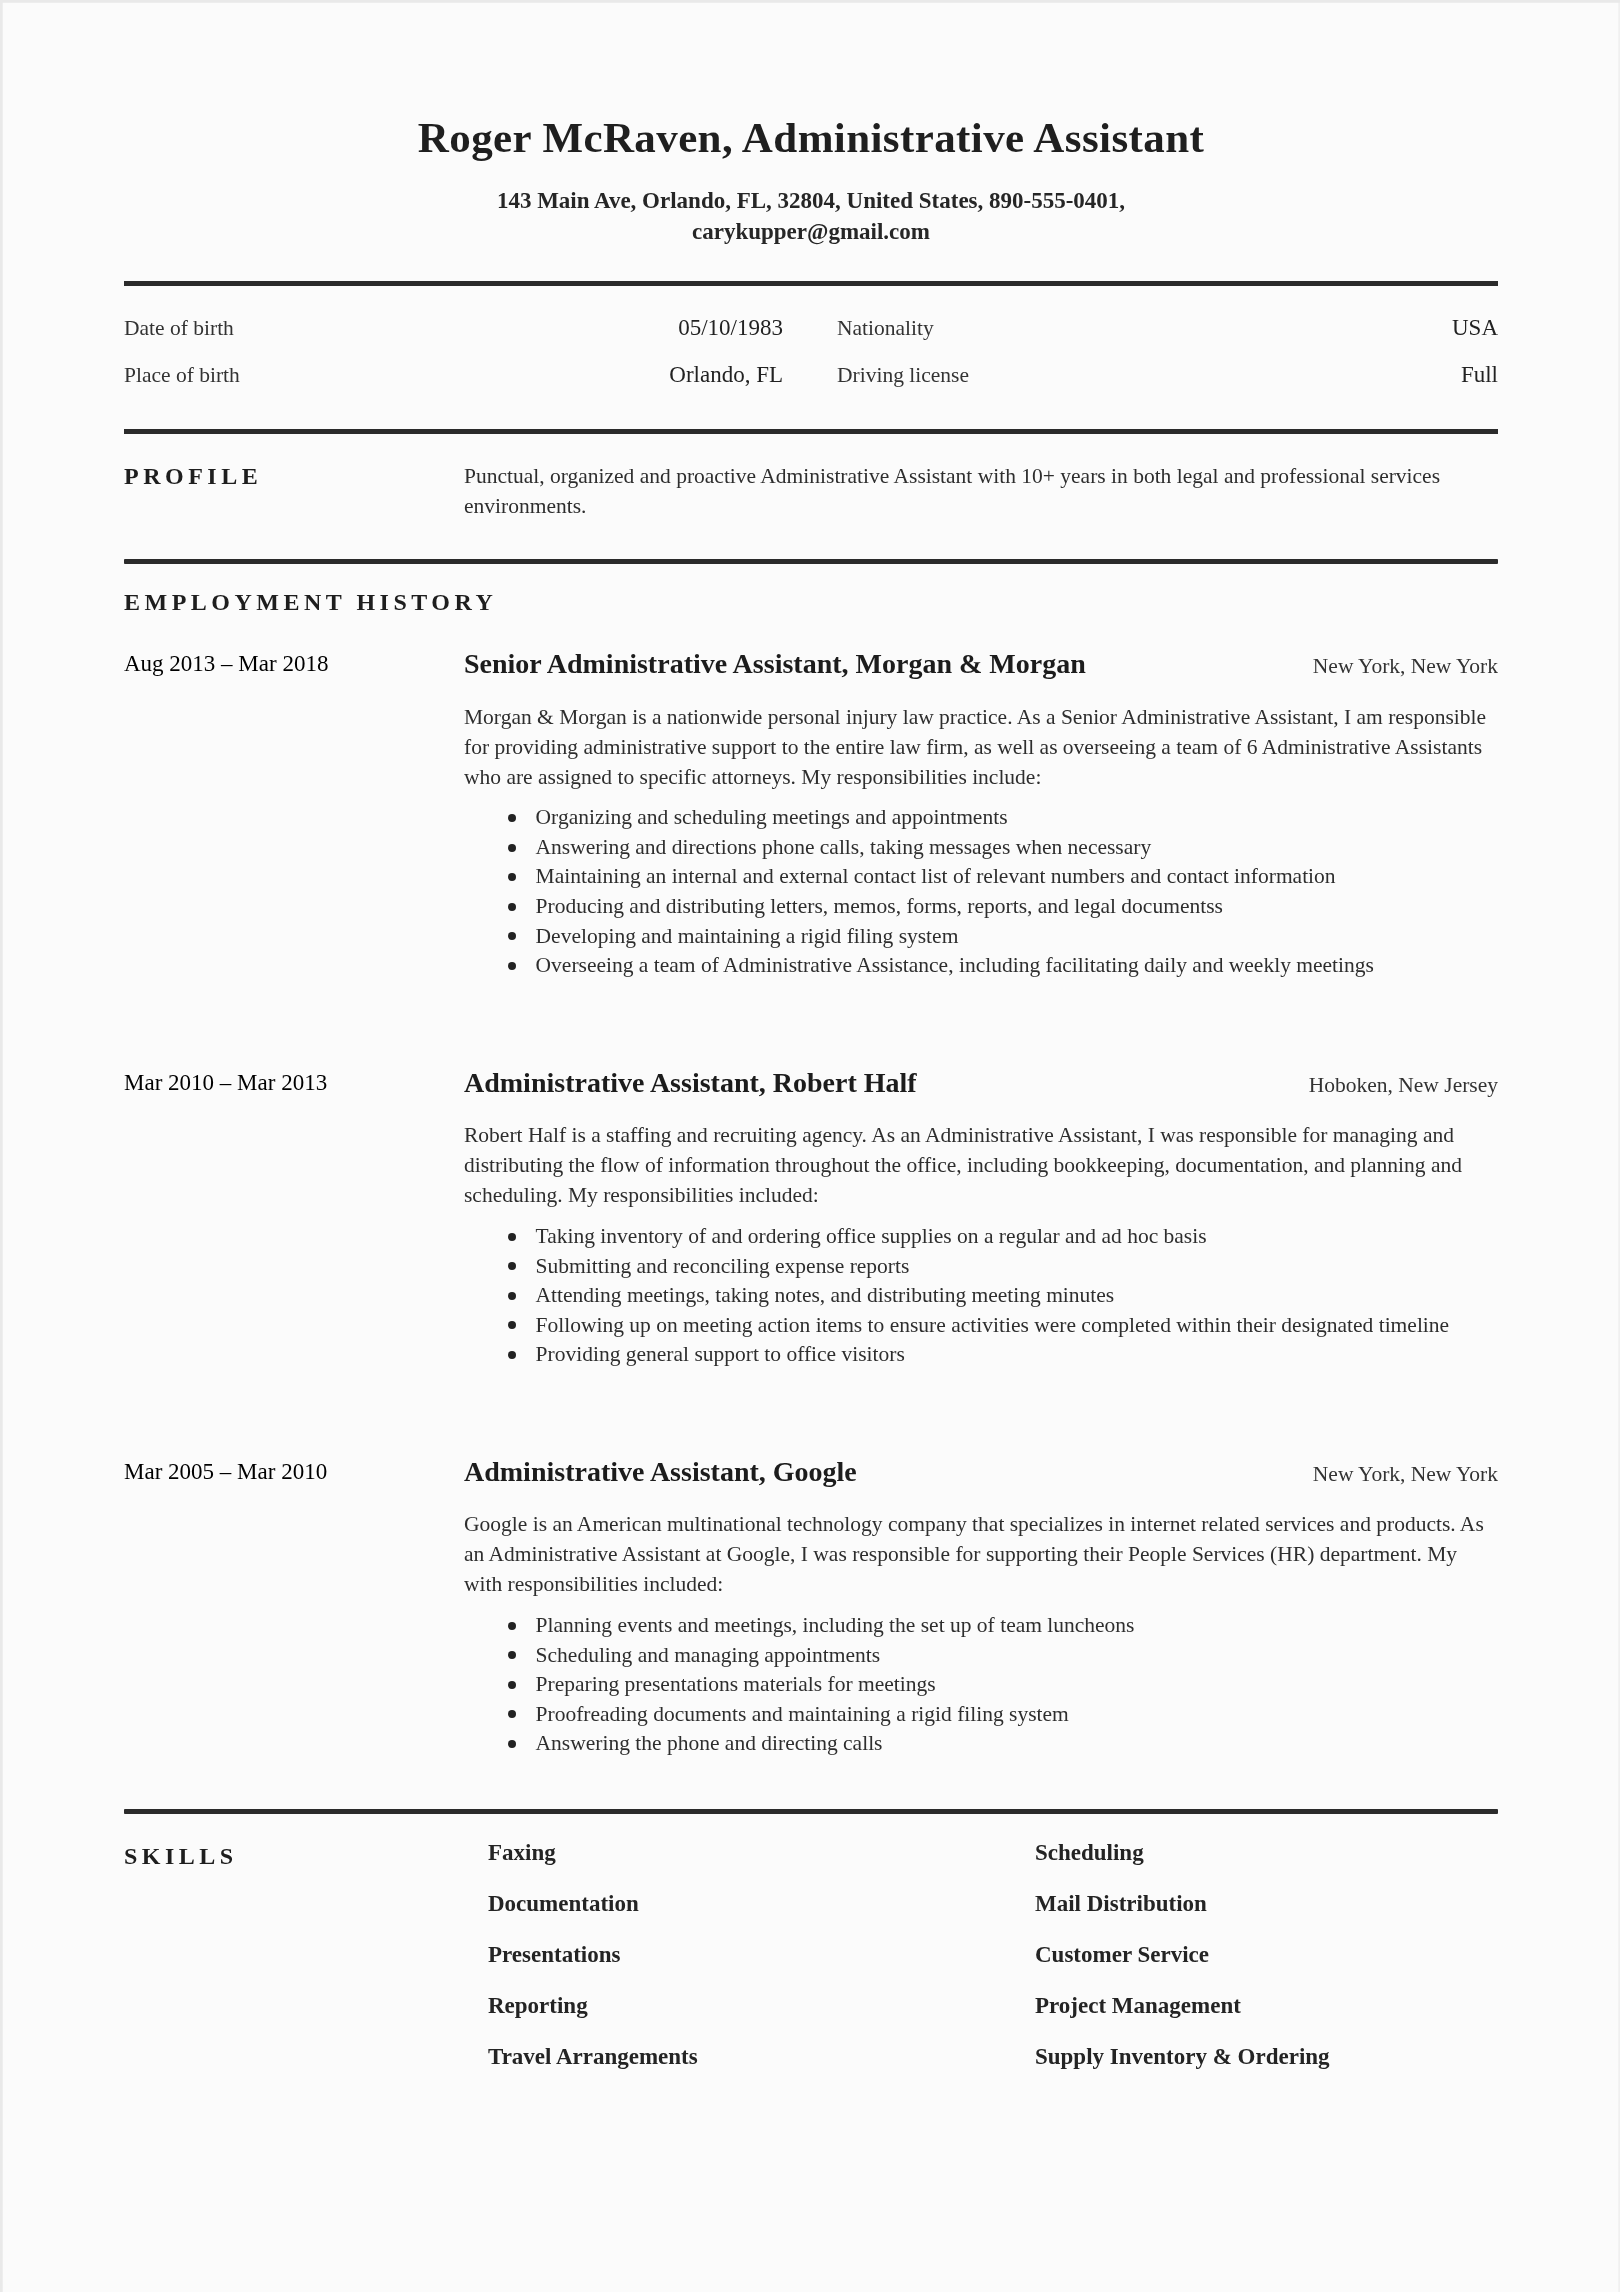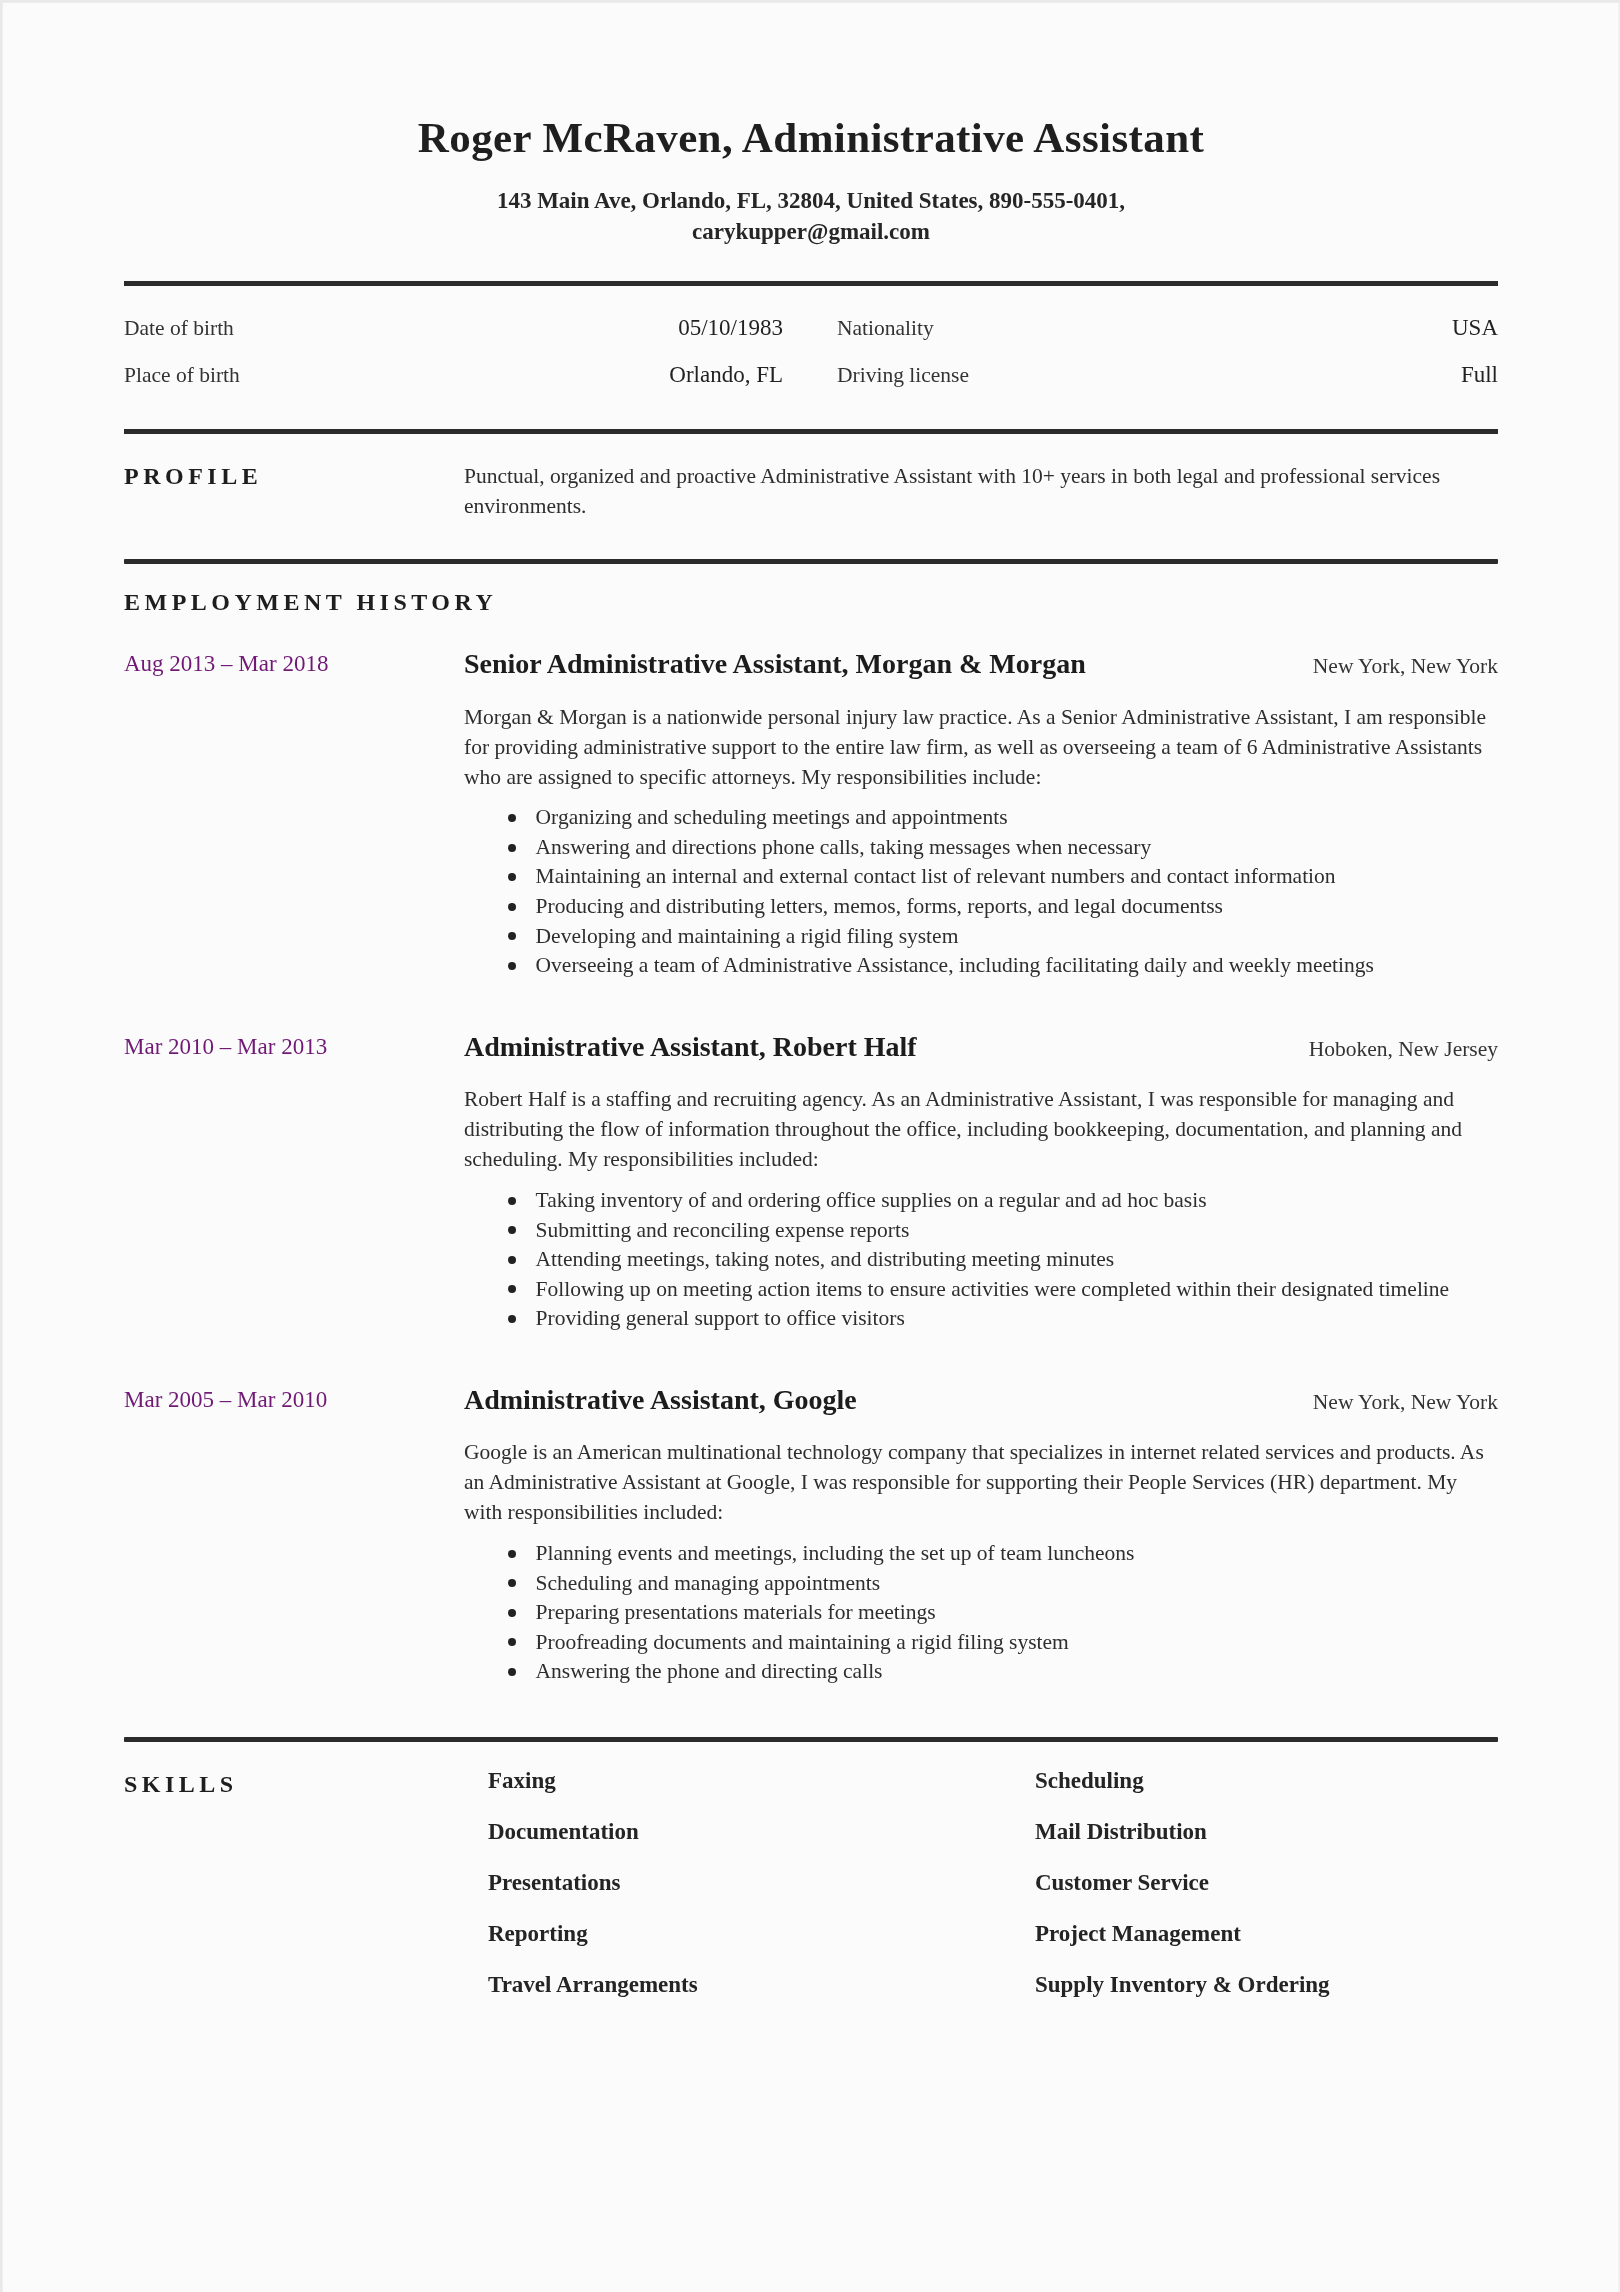--- a/index.html
+++ b/index.html
@@ -49,22 +49,22 @@
     font-size: 24px; font-weight: 700; letter-spacing: 4.5px;
     color: #1e1e1e; line-height: 27px; padding-top: 1.8px;
   }
   
   .profile { margin-top: 27px; }
   .profile-text { font-size: 21.5px; line-height: 30px; color: #2e2e2e; }
   .rule-after-profile { margin-top: 38px; }
   
   .employment-heading { margin-top: 23px; }
   .job { margin-top: 32px; }
-  .job + .job { margin-top: 50px; font-family: Liberation Serif, serif; }
-  .dates { font-size: 23px; color: #701a75; line-height: 32px; }
+  .job + .job { margin-top: 86px; font-family: Liberation Serif, serif; }
+  .dates { font-size: 23px; color: #000000; line-height: 32px; }
   .job-head { display: flex; justify-content: space-between; align-items: baseline; }
   .job-title { font-size: 28px; font-weight: 700; color: #1c1c1c; line-height: 32px; }
   .job-loc { font-size: 21.5px; color: #333; white-space: nowrap; padding-left: 27px; }
   .job-desc { margin-top: 21.5px; font-size: 21.5px; line-height: 30px; color: #2e2e2e; }
   .bullets { list-style: none; margin-top: 11.6px; padding-left: 42px; }
   .bullets li {
     position: relative; padding-left: 29.6px;
     font-size: 21.5px; line-height: 29.6px; color: #2e2e2e;
   }
   .bullets li::before {

